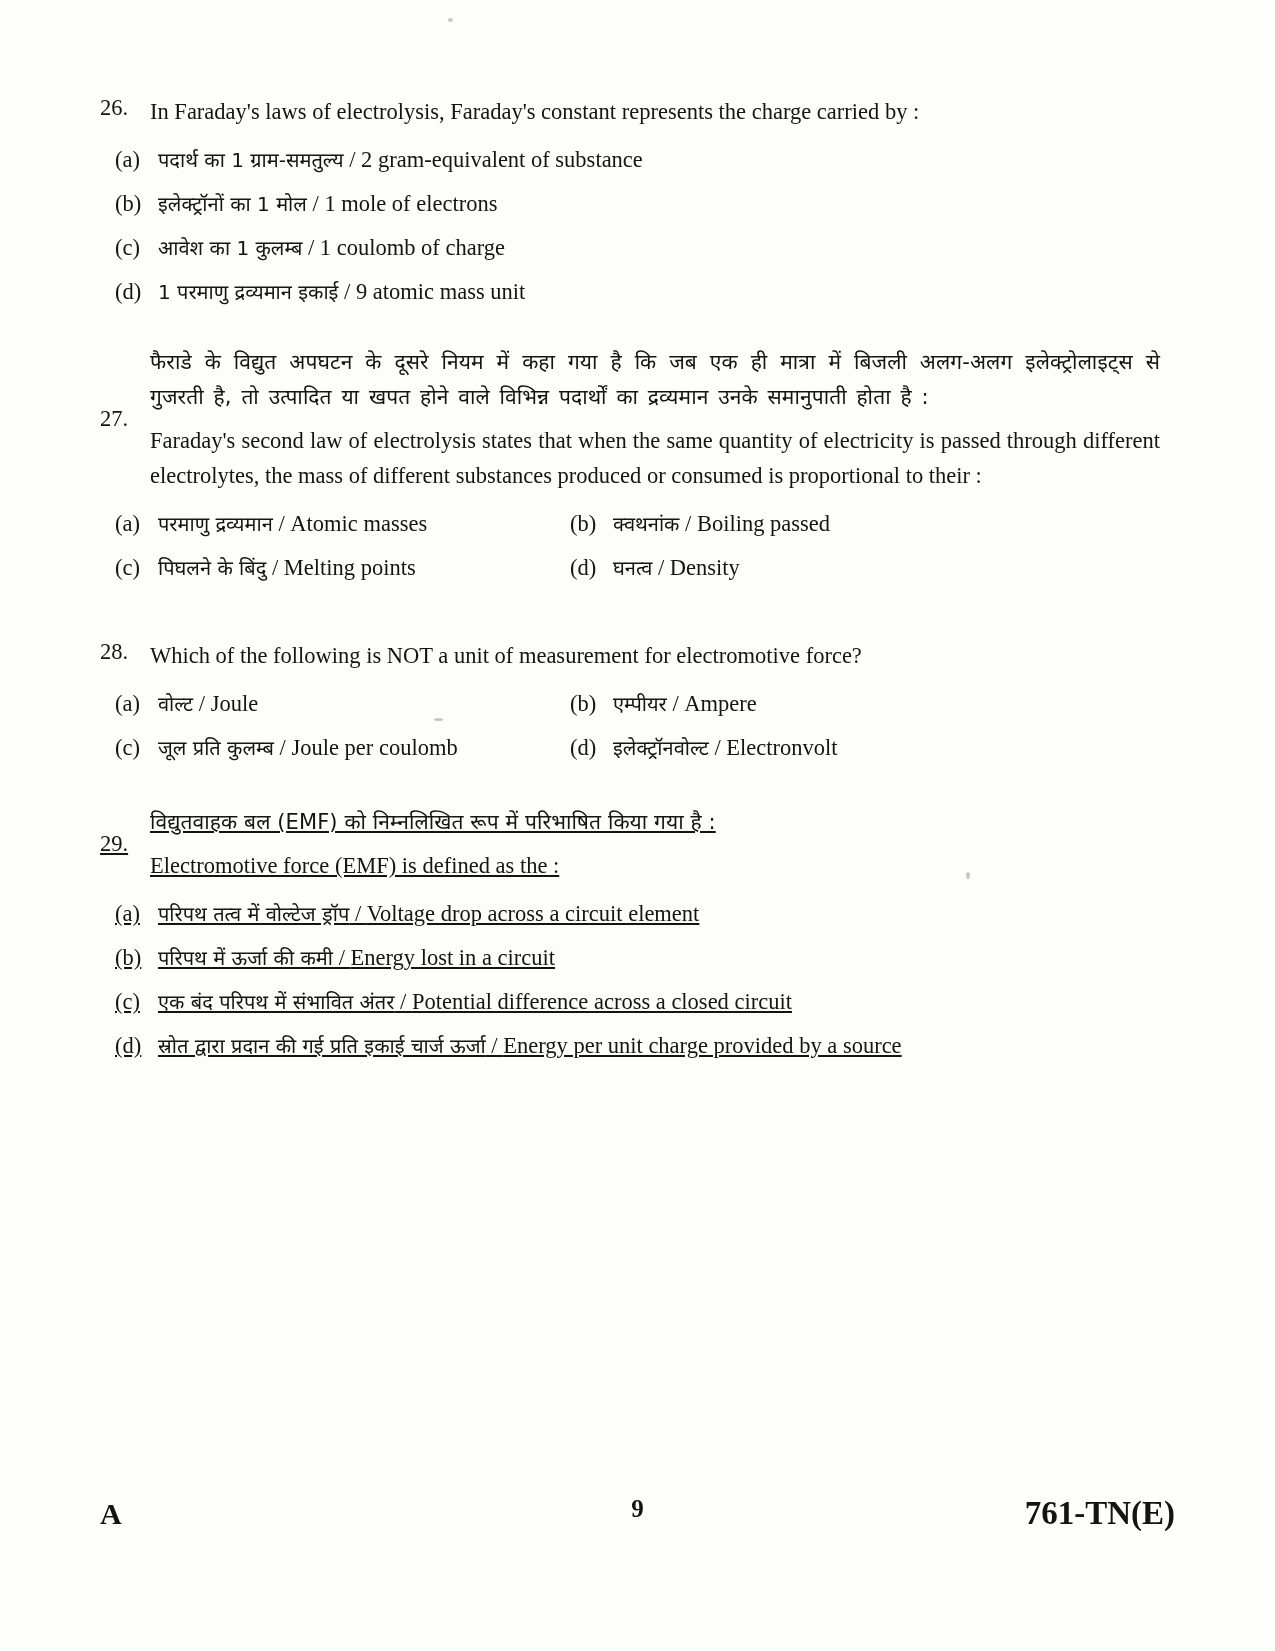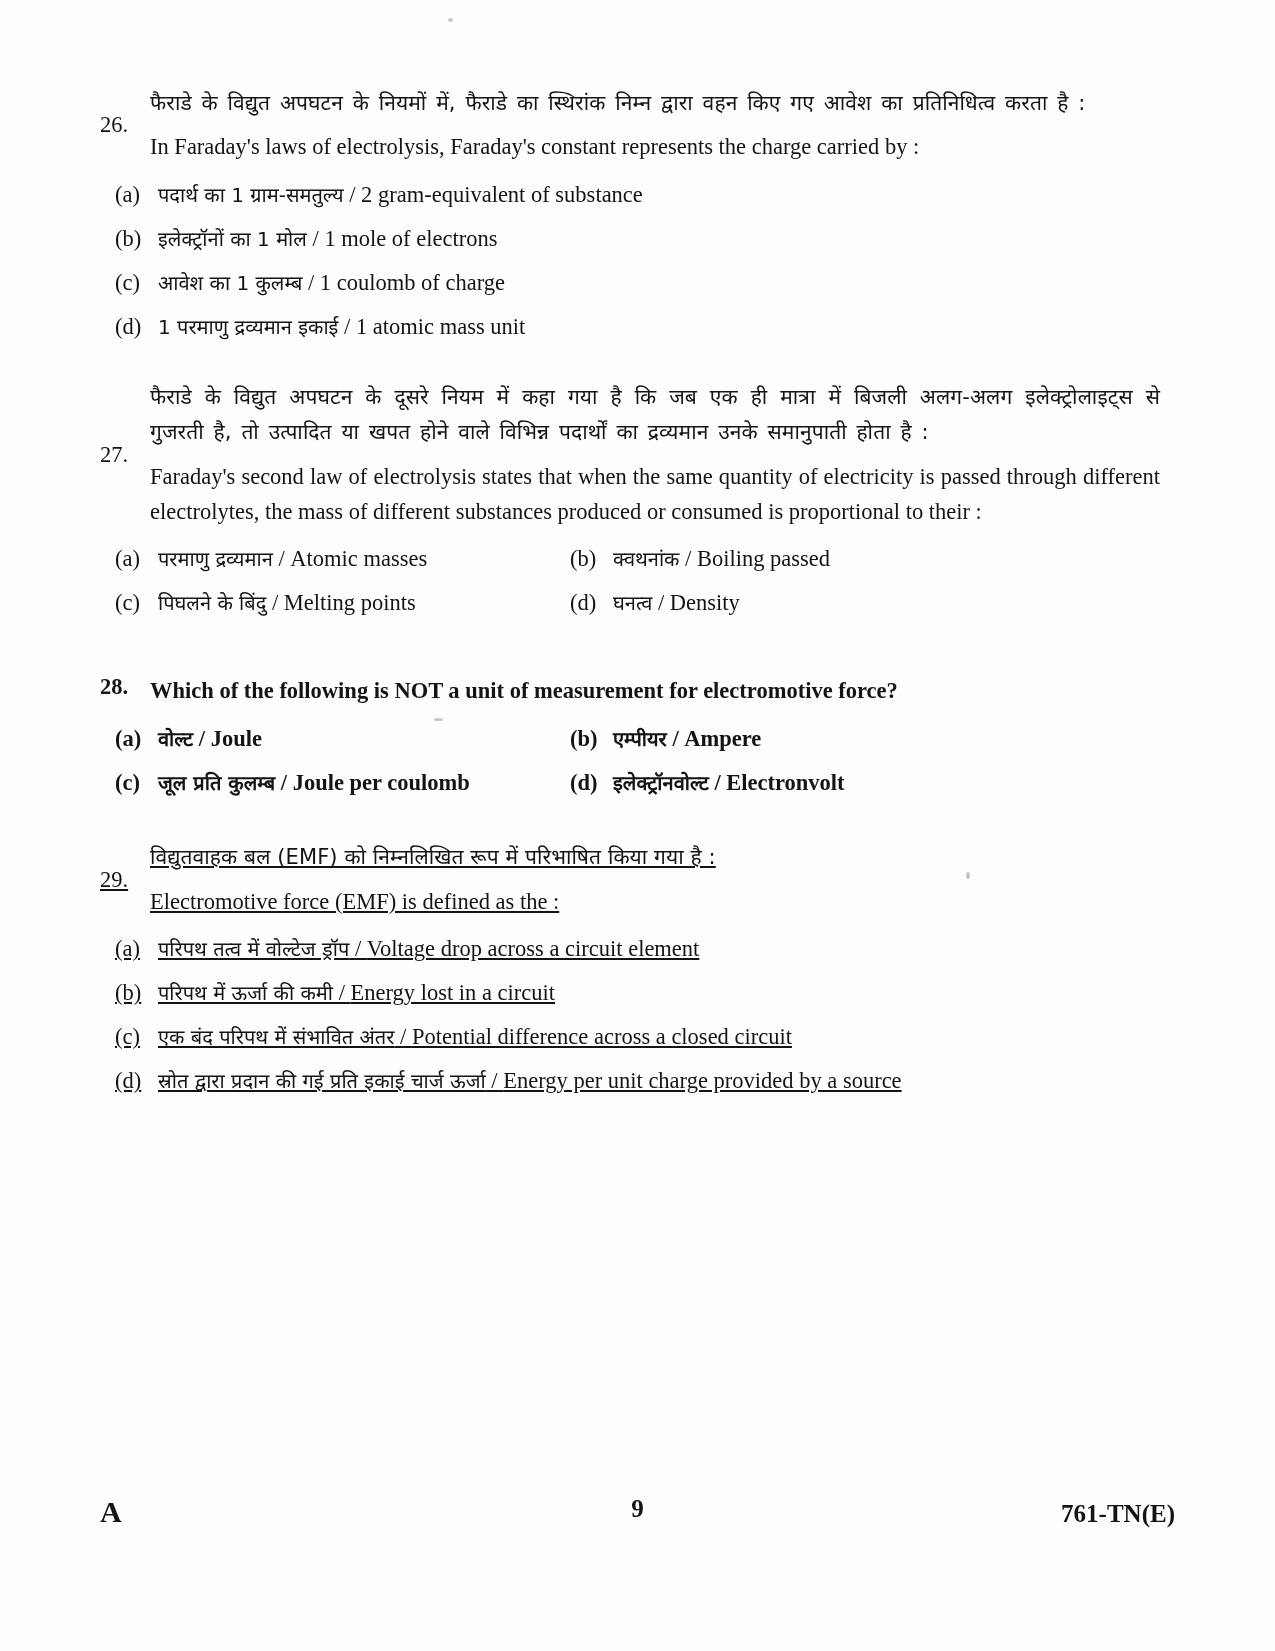--- a/index.html
+++ b/index.html
@@ -122,21 +122,21 @@
     font-weight: bold;
   }
   .footer-center {
     font-size: 25px;
     font-weight: bold;
     position: absolute;
     left: 50%;
     transform: translateX(-50%);
   }
   .footer-right {
-    font-size: 25px;
+    font-size: 33px;
     font-weight: bold;
   }
 
   .speck {
     position: absolute;
     background: #9a9a9a;
     border-radius: 50%;
     opacity: .55;
   }
 </style>
@@ -148,21 +148,20 @@
 <div class="speck" style="left:448px;top:18px;width:5px;height:4px;"></div>
 <div class="speck" style="left:966px;top:872px;width:4px;height:7px;"></div>
 <div class="speck" style="left:434px;top:718px;width:9px;height:3px;"></div>
 
 <div class="content">
 
   <div class="q-block">
     <div class="q-head">
       <div class="q-num">26.</div>
       <div class="q-body">
-        <p class="hi spread">फैराडे के विद्युत अपघटन के नियमों में, फैराडे का स्थिरांक निम्न द्वारा वहन किए गए आवेश का प्रतिनिधित्व करता है :</p>
         <p class="en">In Faraday's laws of electrolysis, Faraday's constant represents the charge carried by :</p>
       </div>
     </div>
     <div class="opts single">
       <div class="opt-row">
         <div class="opt opt-col-b">
           <span class="opt-label">(a)</span>
           <span class="opt-text"><span class="dev">पदार्थ का 1 ग्राम-समतुल्य</span> / <span>2 gram-equivalent of substance</span></span>
         </div>
       </div>
@@ -174,21 +173,21 @@
       </div>
       <div class="opt-row">
         <div class="opt opt-col-b">
           <span class="opt-label">(c)</span>
           <span class="opt-text"><span class="dev">आवेश का 1 कुलम्ब</span> / <span>1 coulomb of charge</span></span>
         </div>
       </div>
       <div class="opt-row">
         <div class="opt opt-col-b">
           <span class="opt-label">(d)</span>
-          <span class="opt-text"><span class="dev">1 परमाणु द्रव्यमान इकाई</span> / <span>1 atomic mass unit</span></span>
+          <span class="opt-text"><span class="dev">1 परमाणु द्रव्यमान इकाई</span> / <span>9 atomic mass unit</span></span>
         </div>
       </div>
     </div>
   </div>
 
   <div class="q-block" style="margin-top:40px;">
     <div class="q-head">
       <div class="q-num">27.</div>
       <div class="q-body">
         <p class="hi spread">फैराडे के विद्युत अपघटन के दूसरे नियम में कहा गया है कि जब एक ही मात्रा में बिजली अलग-अलग इलेक्ट्रोलाइट्स से गुजरती है, तो उत्पादित या खपत होने वाले विभिन्न पदार्थों का द्रव्यमान उनके समानुपाती होता है :</p>
@@ -212,21 +211,21 @@
           <span class="opt-text"><span class="dev">पिघलने के बिंदु</span> / <span>Melting points</span></span>
         </div>
         <div class="opt opt-col-b">
           <span class="opt-label">(d)</span>
           <span class="opt-text"><span class="dev">घनत्व</span> / <span>Density</span></span>
         </div>
       </div>
     </div>
   </div>
 
-  <div class="q-block" style="margin-top:49px;font-weight:bold;">
+  <div class="q-block" style="margin-top:49px;">
     <div class="q-head">
       <div class="q-num">28.</div>
       <div class="q-body">
         <p class="en">Which of the following is NOT a unit of measurement for electromotive force?</p>
       </div>
     </div>
     <div class="opts">
       <div class="opt-row">
         <div class="opt opt-col-a">
           <span class="opt-label">(a)</span>

